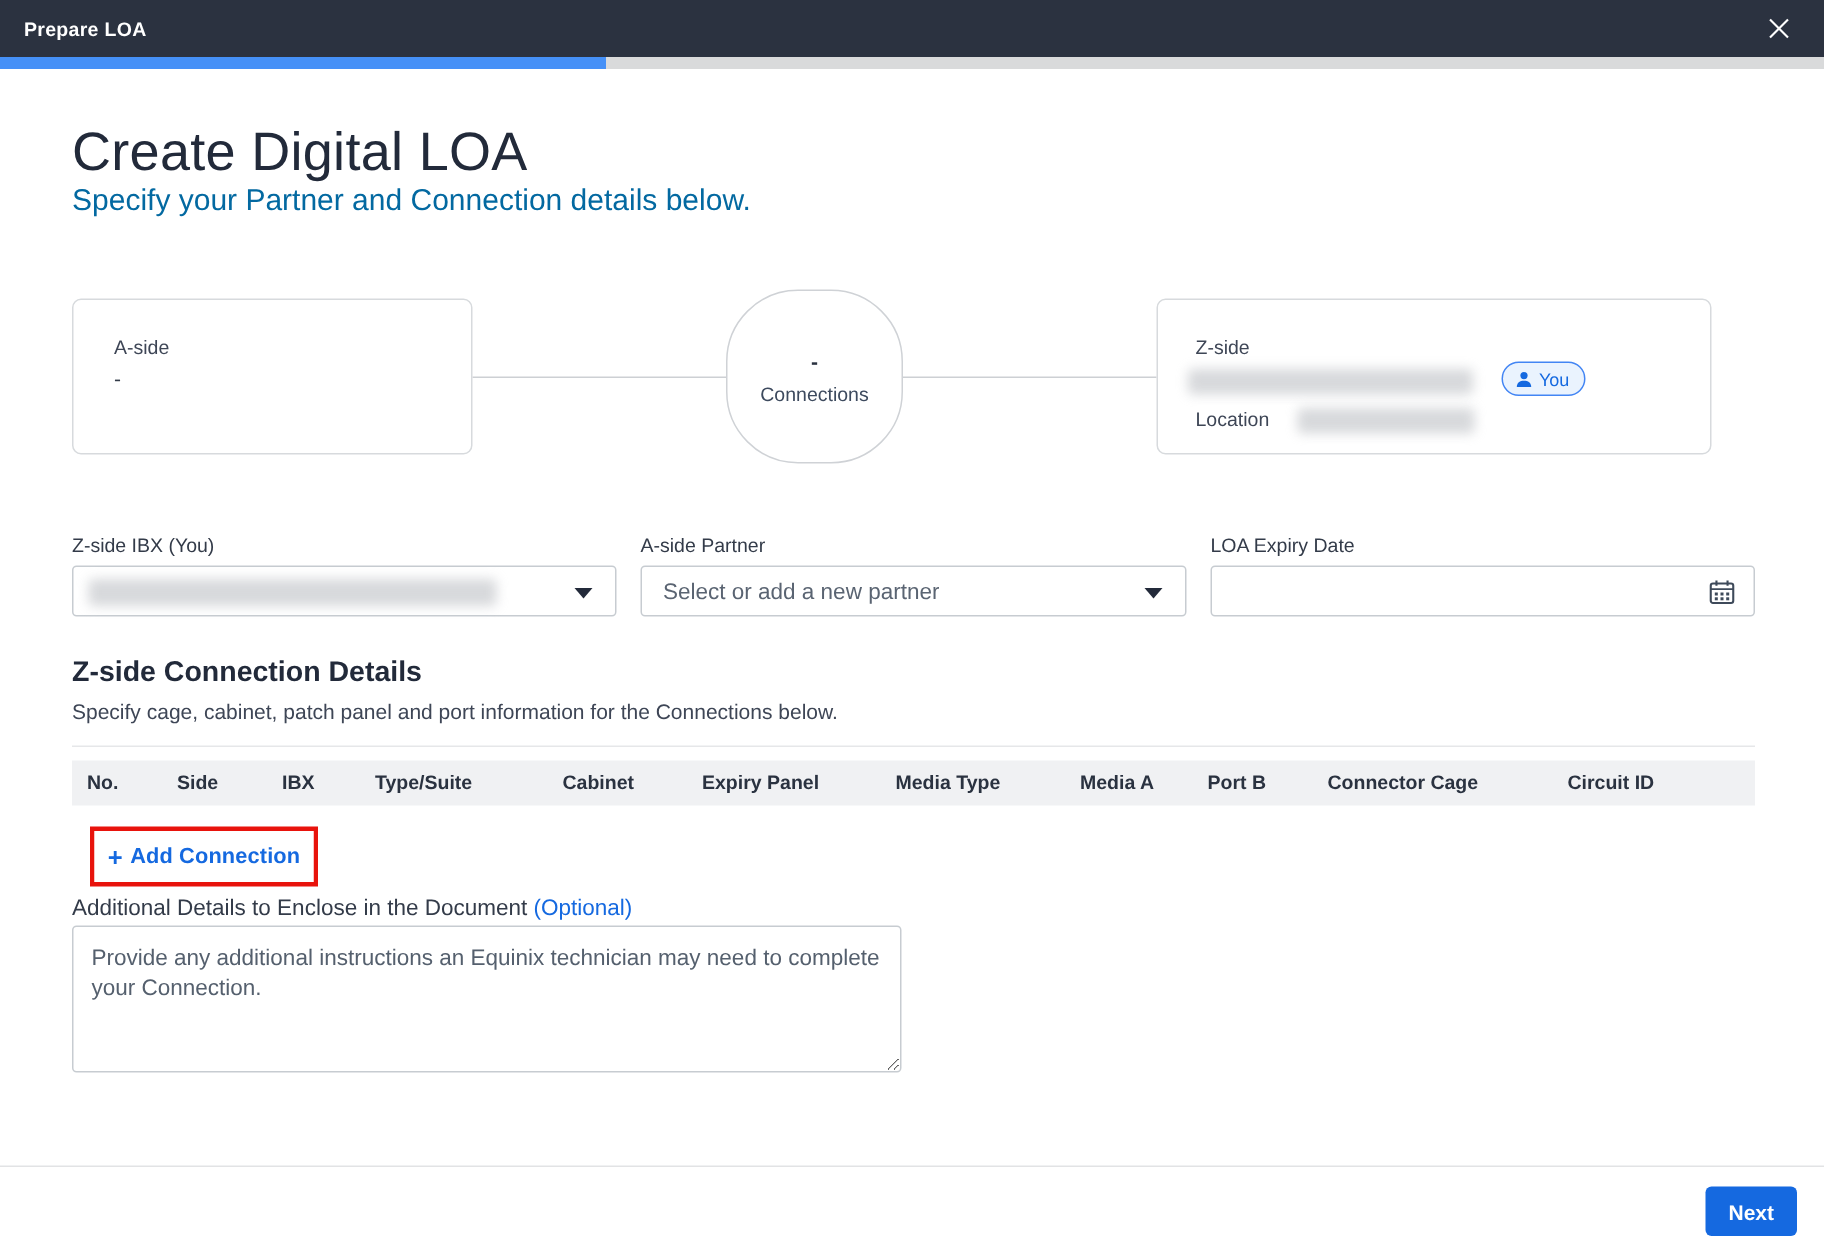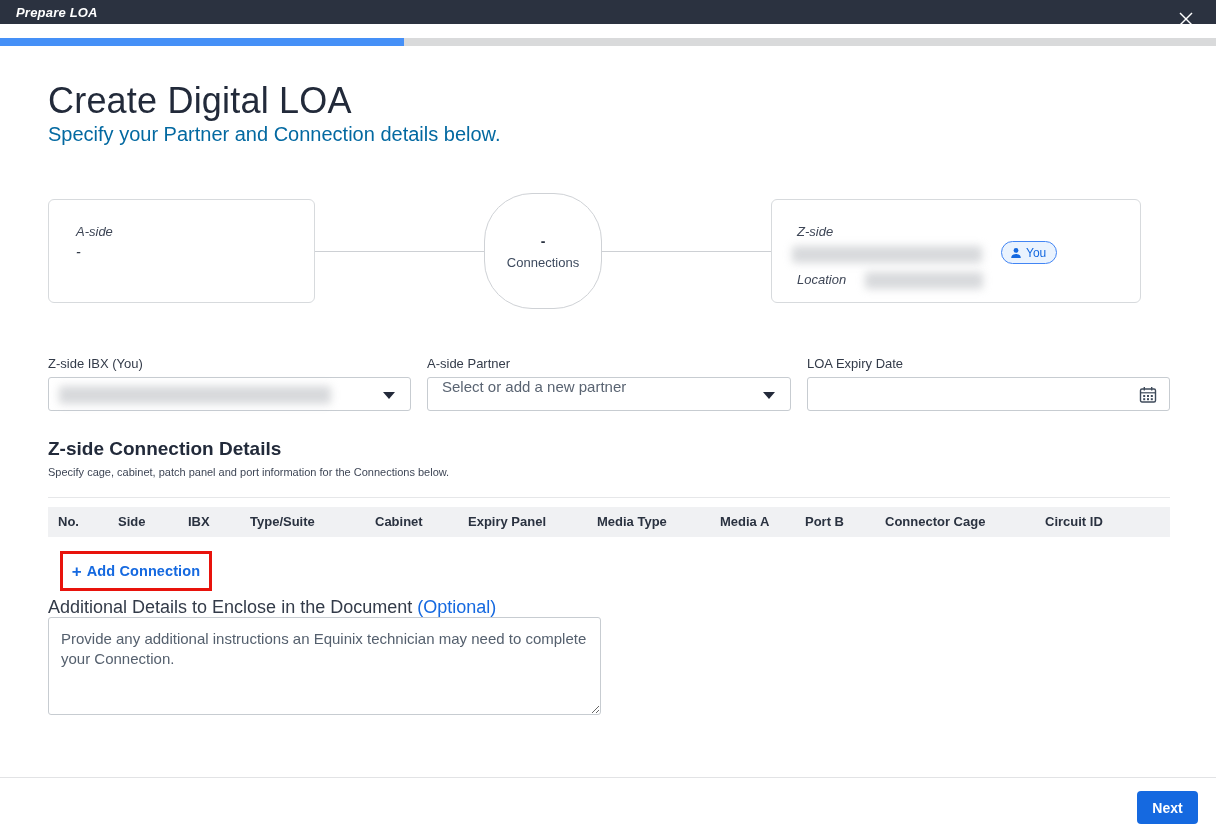--- a/index.html
+++ b/index.html
@@ -4,27 +4,27 @@
 <style>
   * { margin: 0; padding: 0; box-sizing: border-box; }
   html, body { width: 1216px; height: 834px; }
   body {
     font-family: "Liberation Sans", "DejaVu Sans", sans-serif;
     background: #ffffff;
     color: #232a3a;
     position: relative;
     overflow: hidden;
   }
-  .abs { position: absolute; font-style: italic; }
+  .abs { position: absolute; }
 
   
   .modal-header {
-    position: absolute; left: 0; top: 0; width: 1216px; height: 24px;
+    position: absolute; left: 0; top: 0; width: 1216px; height: 38px;
     background: #2b3240;
-    display: flex; align-items: center; font-style: italic;
+    display: flex; align-items: center;
   }
   .modal-title {
     color: #ffffff; font-size: 13px; font-weight: bold; letter-spacing: .2px;
     padding-left: 16px;
   }
   .close-btn {
     position: absolute; right: 10px; top: 0; width: 40px; height: 38px;
     display: flex; align-items: center; justify-content: center;
     cursor: pointer;
   }
@@ -87,21 +87,21 @@
   }
 
   
   .field-label {
     position: absolute; top: 356px;
     font-size: 13px; color: #333b49; font-weight: 500;
   }
   .field-box {
     position: absolute; top: 377px; height: 34px;
     background: #fff; border: 1px solid #c7ccd1; border-radius: 3px;
-    display: flex; align-items: flex-start;
+    display: flex; align-items: center;
     cursor: pointer;
   }
   .f1 { left: 48px;  width: 363px; }
   .f2 { left: 427px; width: 364px; }
   .f3 { left: 807px; width: 363px; }
   .placeholder-text {
     font-size: 15px; color: #5a6472; padding-left: 14px;
     white-space: nowrap; overflow: hidden;
   }
   .caret-down {
@@ -112,21 +112,21 @@
   }
   .calendar-icon { position: absolute; right: 12px; top: 8px; }
 
   
   .section-title {
     position: absolute; left: 48px; top: 438px;
     font-size: 19px; font-weight: bold; color: #222a3a; text-align: center;
   }
   .section-subtitle {
     position: absolute; left: 48px; top: 466px;
-    font-size: 11px; color: #3e4656;
+    font-size: 14px; color: #3e4656;
   }
   .table-divider {
     position: absolute; left: 48px; top: 497px; width: 1122px; height: 1px;
     background: #e6e7e9;
   }
   .table-header {
     position: absolute; left: 48px; top: 507px; width: 1122px; height: 30px;
     background: #f0f1f3;
   }
   .th {
@@ -146,21 +146,21 @@
     display: flex; align-items: center; justify-content: center; gap: 5px;
     background: #fff; cursor: pointer;
     color: #1569e0; font-weight: bold;
   }
   .add-plus { font-size: 17px; line-height: 1; }
   .add-label { font-size: 14.5px; letter-spacing: .1px; }
 
   
   .details-label {
     position: absolute; left: 48px; top: 597px;
-    font-size: 18px; color: #333b49; font-weight: 500;
+    font-size: 15px; color: #333b49; font-weight: 500;
   }
   .optional-tag { color: #1569e0; font-weight: 400; }
   .details-textarea {
     position: absolute; left: 48px; top: 617px; width: 553px; height: 98px;
     border: 1px solid #c7ccd1; border-radius: 3px; background: #fff;
     font-family: "Liberation Sans", "DejaVu Sans", sans-serif;
     font-size: 15px; line-height: 20px; color: #333b49;
     padding: 11px 12px; resize: both;
   }
   .details-textarea::placeholder { color: #55606e; opacity: 1; }

